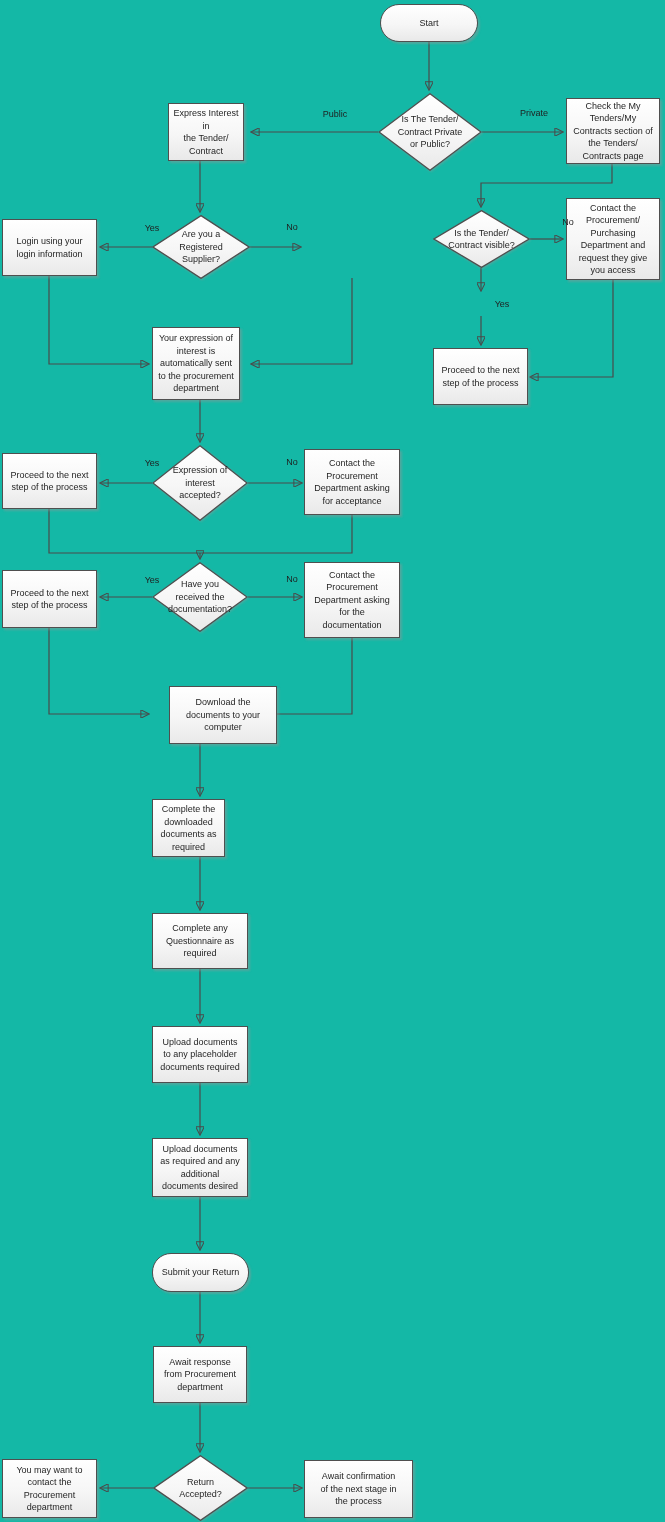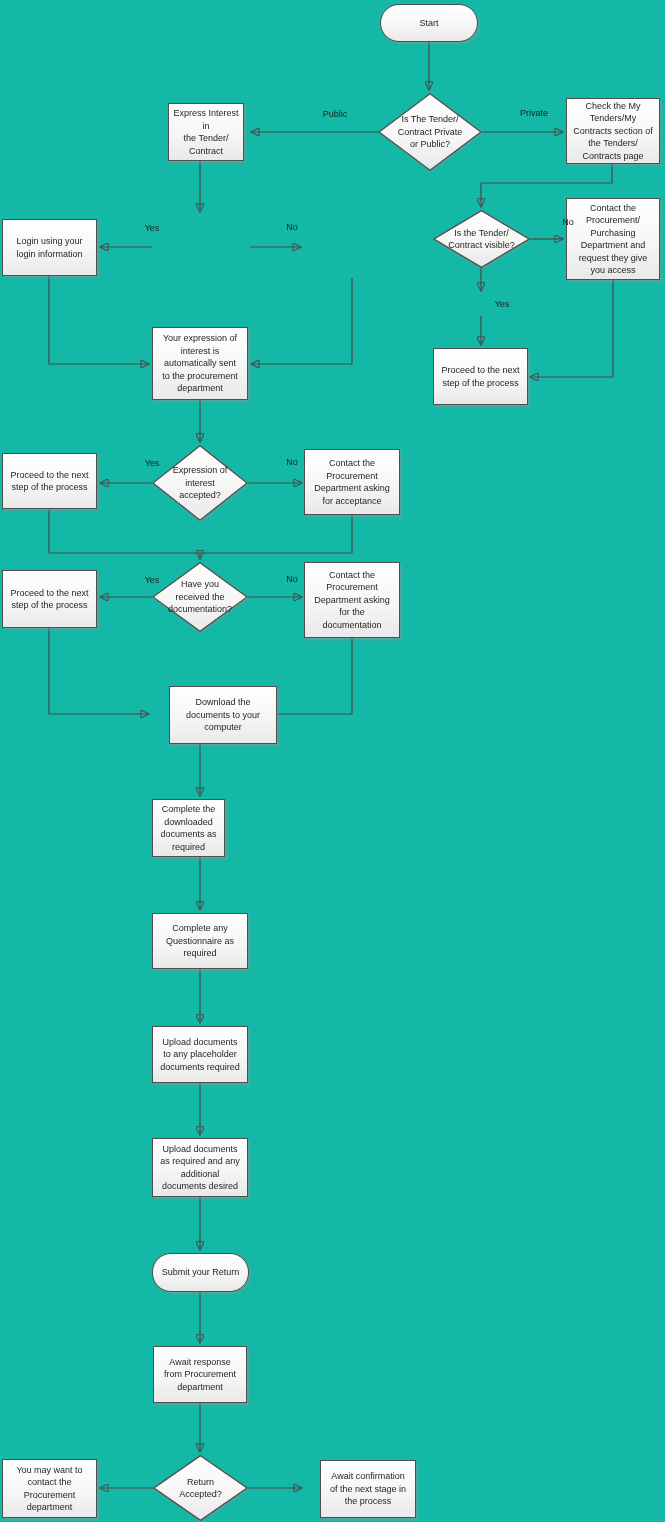--- a/index.html
+++ b/index.html
@@ -87,20 +87,28 @@
   </div>
 
   <div class="node dec" style="left:378px;top:93px;width:104px;height:78px">
     <svg class="shape" viewBox="0 0 100 100" preserveAspectRatio="none">
       <polygon points="50,1 99,50 50,99 1,50" fill="url(#nodeGrad)" stroke="#4f4f4f" vector-effect="non-scaling-stroke" stroke-width="1.3"></polygon>
     </svg>
     <span class="lbl">Is The Tender/
 Contract Private
 or Public?</span>
   </div>
+  <div class="node dec" style="left:152px;top:215px;width:98px;height:64px">
+    <svg class="shape" viewBox="0 0 100 100" preserveAspectRatio="none">
+      <polygon points="50,1 99,50 50,99 1,50" fill="url(#nodeGrad)" stroke="#4f4f4f" vector-effect="non-scaling-stroke" stroke-width="1.3"></polygon>
+    </svg>
+    <span class="lbl">Are you a
+Registered
+Supplier?</span>
+  </div>
   <div class="node dec" style="left:433px;top:210px;width:97px;height:58px">
     <svg class="shape" viewBox="0 0 100 100" preserveAspectRatio="none">
       <polygon points="50,1 99,50 50,99 1,50" fill="url(#nodeGrad)" stroke="#4f4f4f" vector-effect="non-scaling-stroke" stroke-width="1.3"></polygon>
     </svg>
     <span class="lbl">Is the Tender/
 Contract visible?</span>
   </div>
   <div class="node dec" style="left:152px;top:445px;width:96px;height:76px">
     <svg class="shape" viewBox="0 0 100 100" preserveAspectRatio="none">
       <polygon points="50,1 99,50 50,99 1,50" fill="url(#nodeGrad)" stroke="#4f4f4f" vector-effect="non-scaling-stroke" stroke-width="1.3"></polygon>
@@ -142,21 +150,21 @@
 login information</span>
   </div>
   <div class="node proc" style="left:566px;top:198px;width:94px;height:82px">
     <span class="lbl">Contact the
 Procurement/
 Purchasing
 Department and
 request they give
 you access</span>
   </div>
-  <div class="node proc" style="left:152px;top:327px;width:96px;height:73px">
+  <div class="node proc" style="left:152px;top:327px;width:88px;height:73px">
     <span class="lbl">Your expression of
 interest is
 automatically sent
 to the procurement
 department</span>
   </div>
   <div class="node proc" style="left:433px;top:348px;width:95px;height:57px">
     <span class="lbl">Proceed to the next
 step of the process</span>
   </div>
@@ -212,21 +220,21 @@
     <span class="lbl">Await response
 from Procurement
 department</span>
   </div>
   <div class="node proc" style="left:2px;top:1459px;width:95px;height:59px">
     <span class="lbl">You may want to
 contact the
 Procurement
 department</span>
   </div>
-  <div class="node proc" style="left:320px;top:1460px;width:96px;height:58px">
+  <div class="node proc" style="left:304px;top:1460px;width:109px;height:58px">
     <span class="lbl">Await confirmation
 of the next stage in
 the process</span>
   </div>
 
   <div class="edge-label" style="left:313px;top:114px">Public</div>
   <div class="edge-label" style="left:512px;top:113px">Private</div>
   <div class="edge-label" style="left:130px;top:228px">Yes</div>
   <div class="edge-label" style="left:270px;top:227px">No</div>
   <div class="edge-label" style="left:546px;top:222px">No</div>

